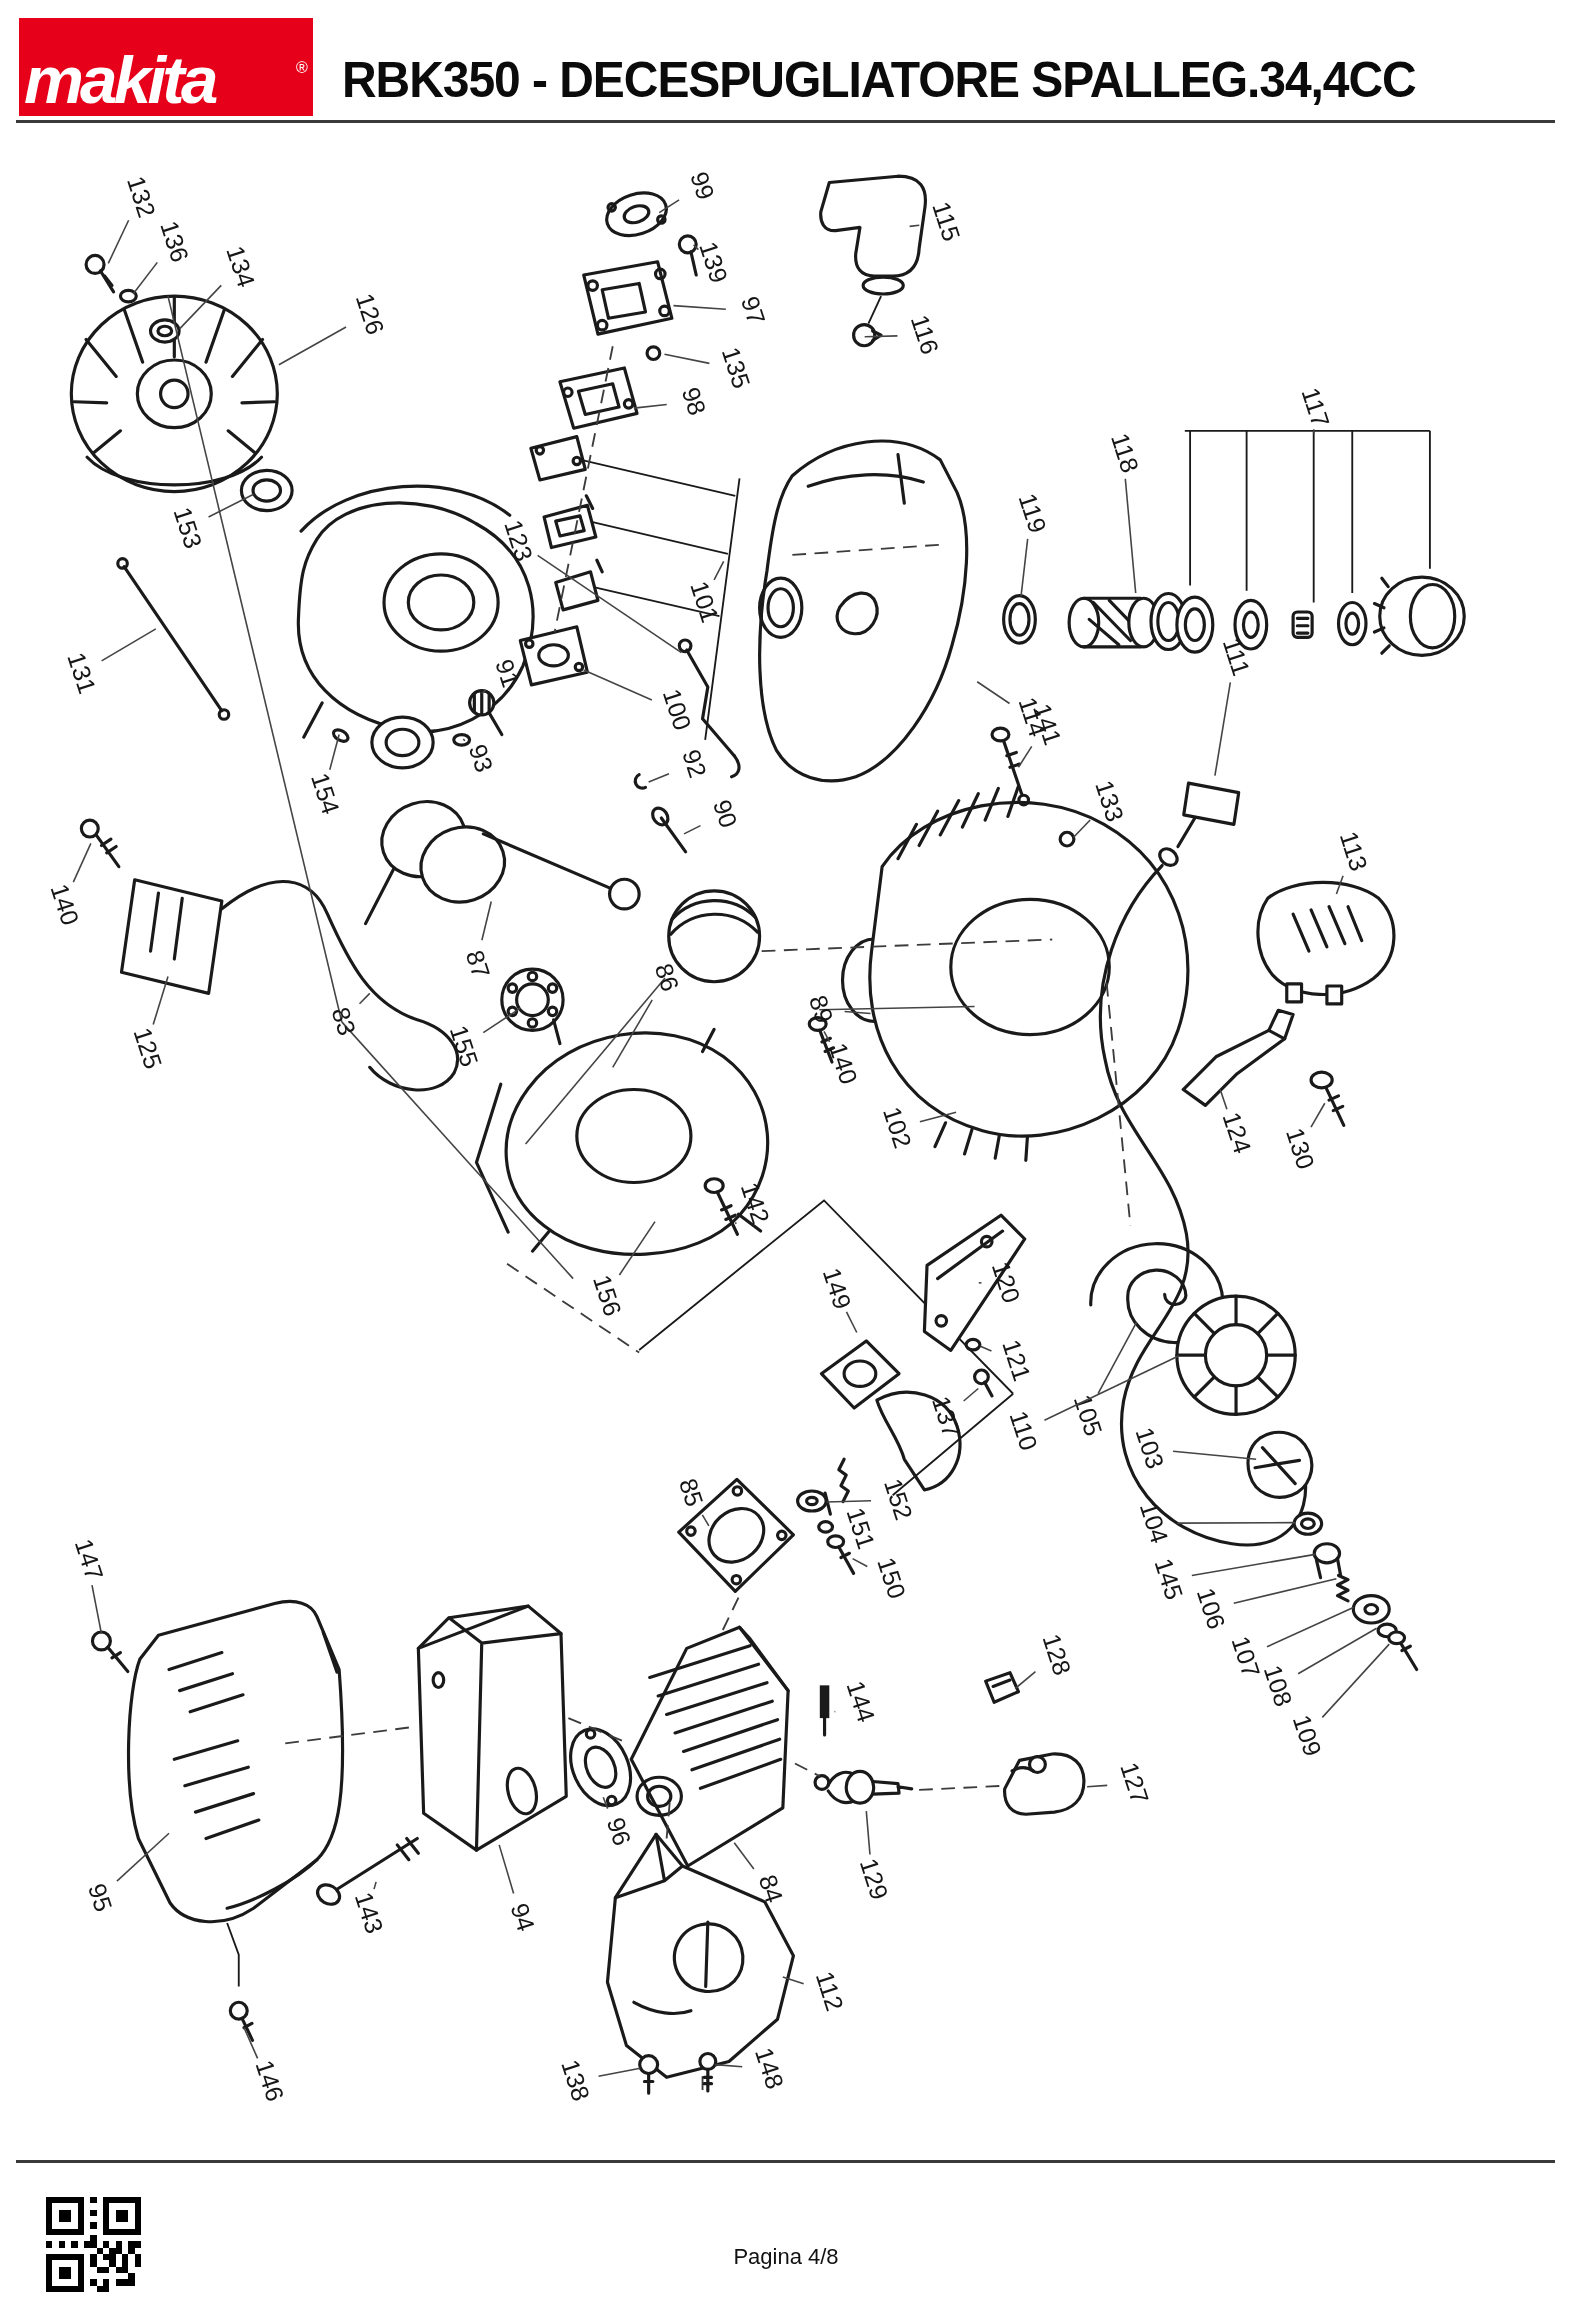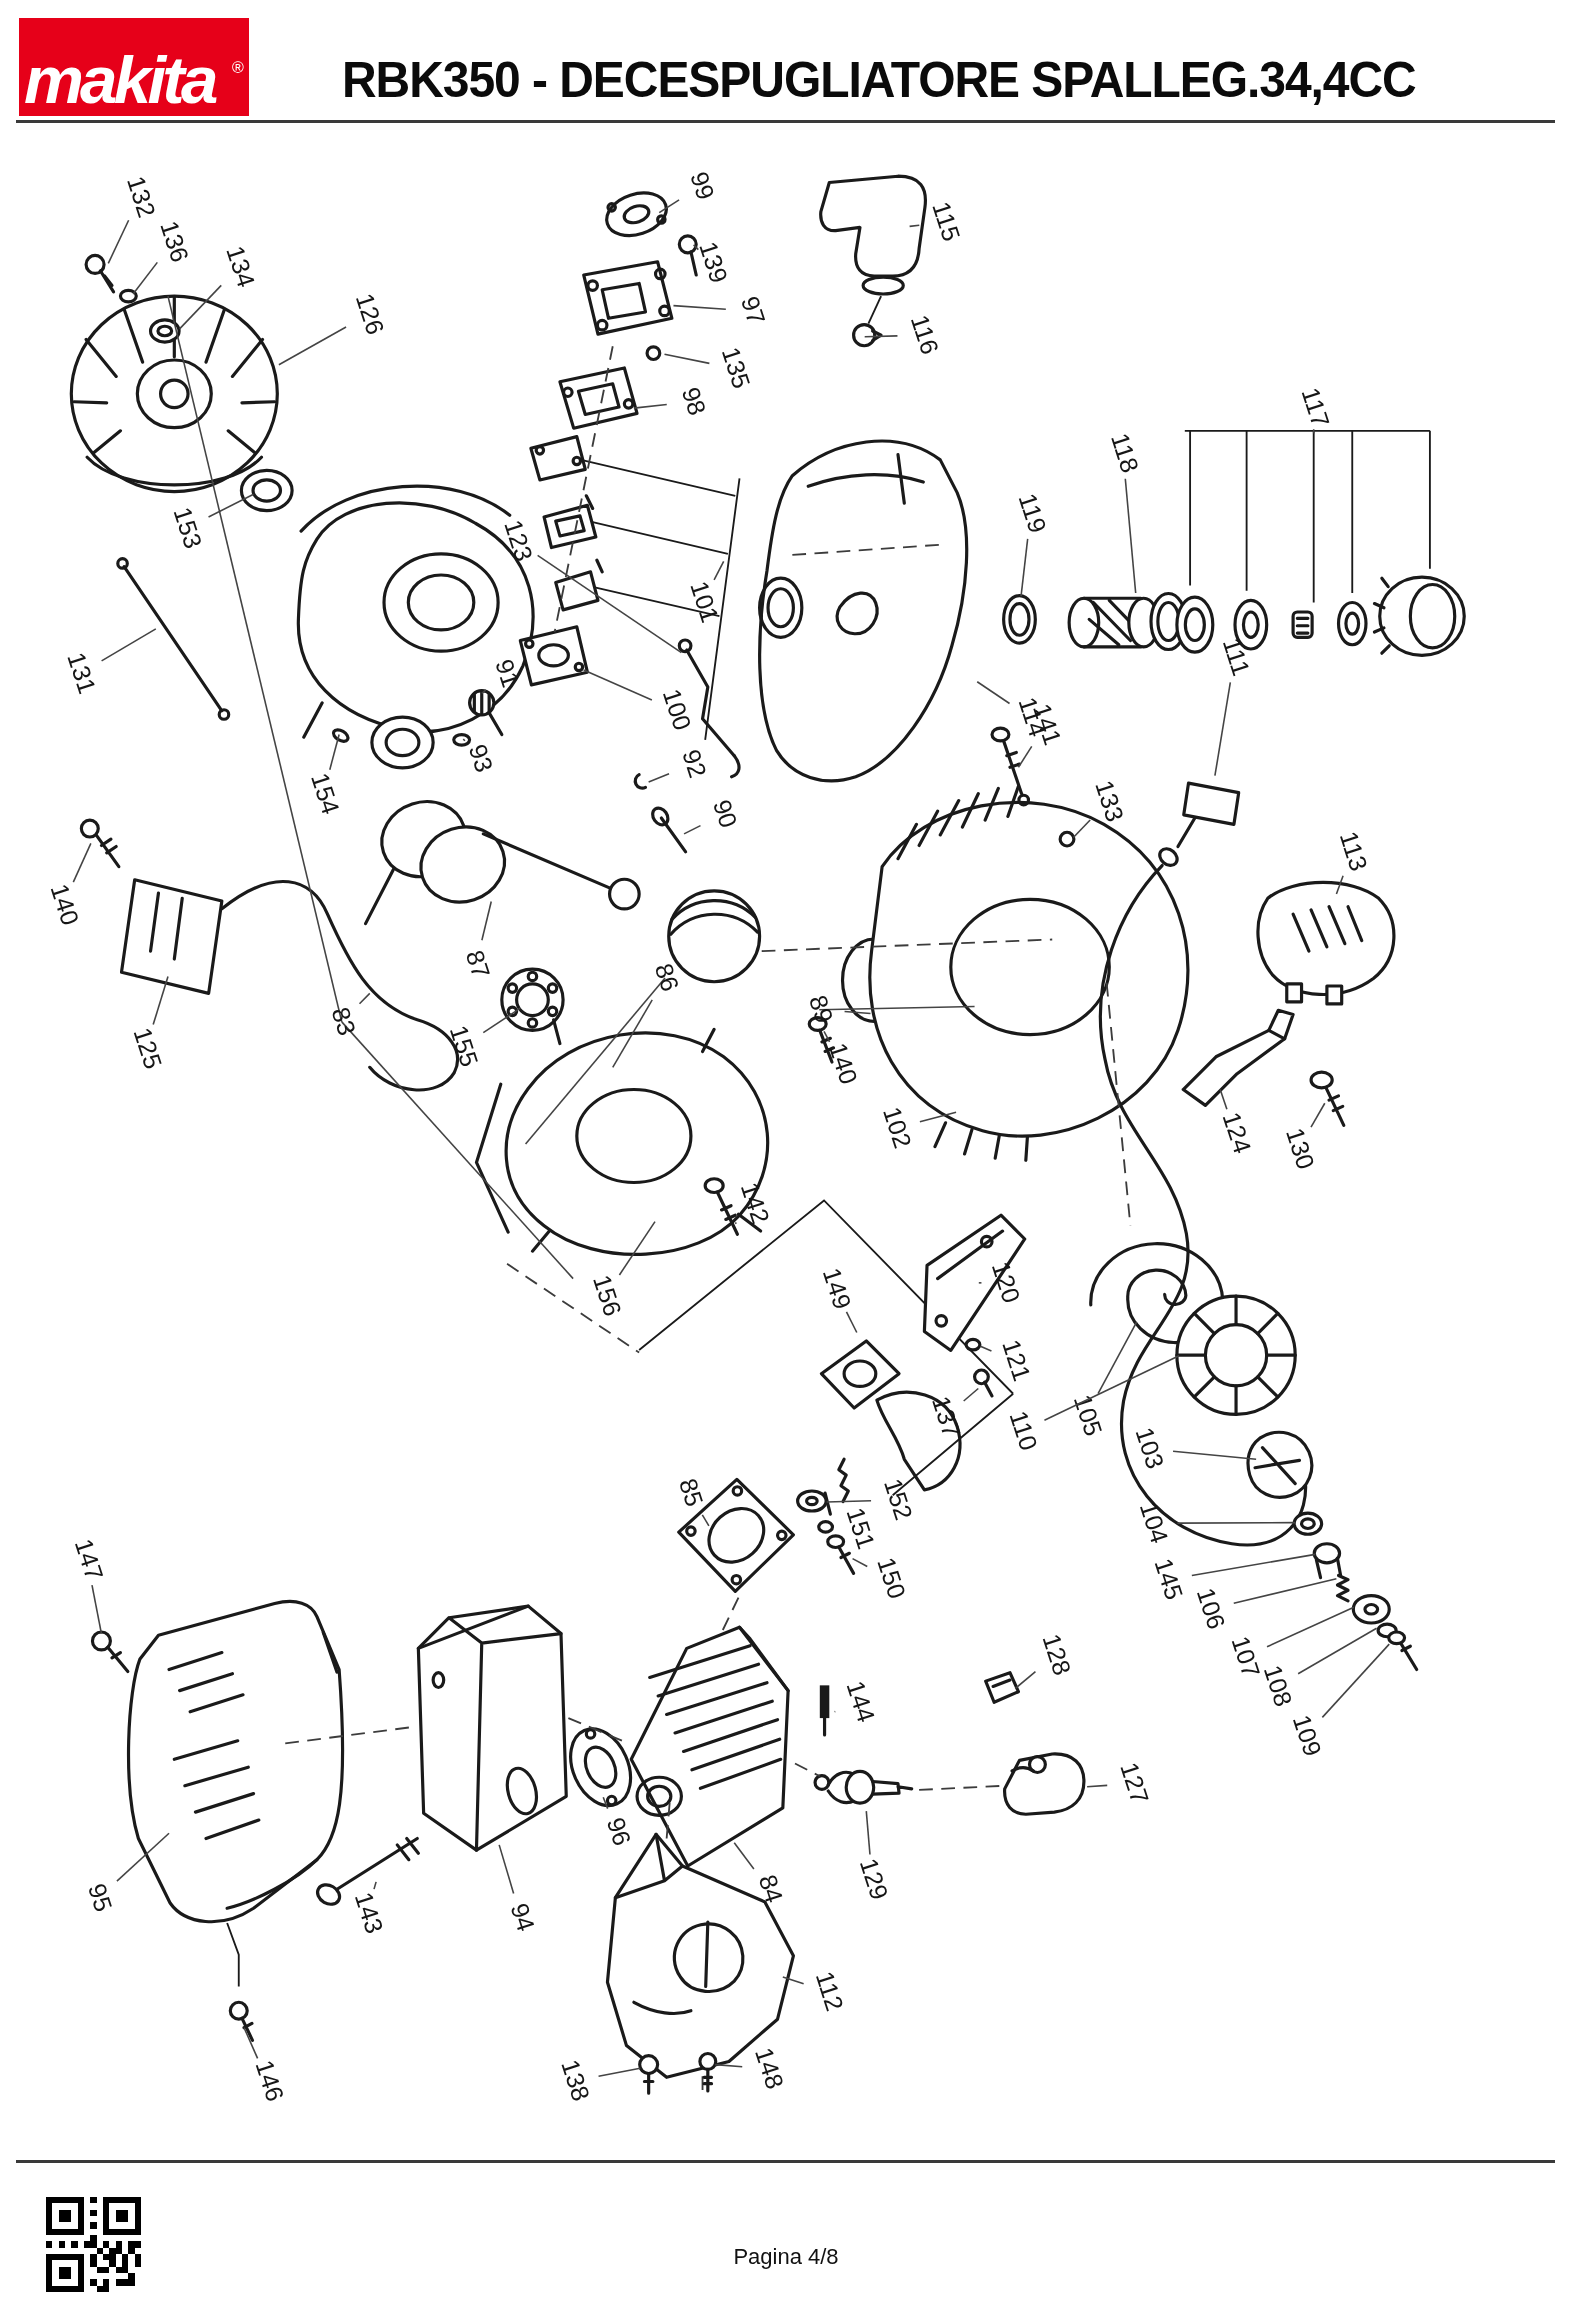--- a/index.html
+++ b/index.html
@@ -1,17 +1,17 @@
 <!DOCTYPE html>
 <html style="font-size:8.5px"><head>
 <meta charset="utf-8">
 <style>
   html,body{margin:0;padding:0;background:#ffffff;}
   body{width:1572px;height:2319px;position:relative;font-family:"Liberation Sans",sans-serif;overflow:hidden;}
-  .logo{position:absolute;left:19px;top:18px;width:230px;height:98px;background:#e60019;}
+  .logo{position:absolute;left:19px;top:18px;width:294px;height:98px;background:#e60019;}
   .logo .word{position:absolute;left:5.3px;bottom:3.2px;width:260px;color:#fff;font-size:66px;font-weight:bold;font-style:italic;letter-spacing:-3.7px;transform:scaleX(1.02);transform-origin:left bottom;line-height:1;}
   .logo .reg{position:absolute;right:5.3px;top:41px;color:#fff;font-size:16px;font-style:normal;}
   .title{position:absolute;left:342px;top:51px;font-size:50px;font-weight:bold;color:#0b0b0b;letter-spacing:-1.1px;white-space:nowrap;transform:scaleX(0.96);transform-origin:left top;}
   .hrule{position:absolute;left:16px;right:17px;height:3.2px;background:#3a3a3a;}
   .footer-text{position:absolute;left:0;top:2244px;width:100%;text-align:center;font-size:22px;color:#111;}
   svg text.plabel{font-family:"Liberation Sans",sans-serif;font-size:47px;fill:#161616;}
   .sk{stroke:#1a1a1a;fill:none;stroke-width:6;stroke-linecap:round;stroke-linejoin:round;}
   .skf{stroke:#1a1a1a;fill:#ffffff;stroke-width:6;stroke-linejoin:round;}
   .thin{stroke:#1a1a1a;fill:none;stroke-width:3.5;}
   .dash{stroke:#3c3c3c;fill:none;stroke-width:3.5;stroke-dasharray:26 16;}

